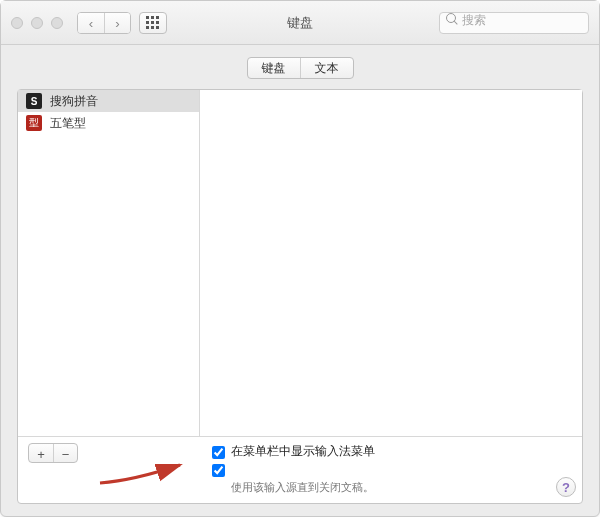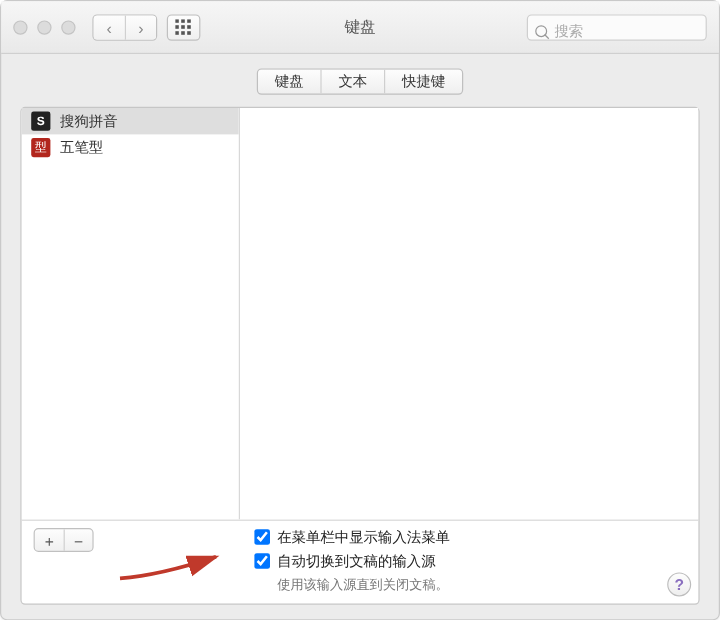--- a/index.html
+++ b/index.html
@@ -48,21 +48,21 @@
   .title-center {
     position: absolute; left: 0; right: 0;
     text-align: center; pointer-events: none;
     font-size: 13px; color: #555;
   }
   .search-wrap {
     margin-left: auto;
     width: 150px; height: 22px;
     border:1px solid #cfcfcf; border-radius:4px;
     background:#fbfbfb;
-    display:flex; align-items:flex-end; padding:0 6px;
+    display:flex; align-items:flex-start; padding:0 6px;
     color:#999;
   }
   .search-wrap input {
     flex:1; border:none; outline:none; background:transparent;
     font-size:12px; color:#333;
   }
   .search-wrap input::placeholder { color:#aaa; }
   .search-icon { width:12px; height:12px; margin-right:4px; flex:0 0 auto; position:relative; }
   .search-icon::before {
     content:""; position:absolute; width:8px; height:8px; border:1.2px solid #999; border-radius:50%; left:0; top:0;
@@ -136,21 +136,21 @@
     display:flex; align-items:center; justify-content:center;
   }
   .addremove button + button { border-left:1px solid #d0d0d0; }
 
   .arrow {
     position:relative; width: 90px; height: 40px; align-self:center;
   }
   .arrow svg { position:absolute; left:0; top:6px; }
 
   .opts { display:flex; flex-direction:column; gap:3px; margin-left: 8px; padding-top:0;}
-  .opt-row { display:flex; align-items:flex-start; gap:6px; font-size:12px; color:#222;}
+  .opt-row { display:flex; align-items:center; gap:6px; font-size:12px; color:#222;}
   .opt-row input[type=checkbox] { width:13px; height:13px; margin-top:1px;}
   .opt-sub { font-size:11px; color:#777; margin-left:19px;font-family:Liberation Serif, serif; }
 
   .help {
     position:absolute; right:6px; bottom:6px;
     width:20px; height:20px; border-radius:50%;
     border:1px solid #bdbdbd; background:linear-gradient(#fdfdfd,#eee);
     color:#7a6; display:flex; align-items:center; justify-content:center;
     font-weight:bold; font-size:13px; color:#8a8a8a;
   }
@@ -194,21 +194,20 @@
     <div class="search-wrap">
       <span class="search-icon"></span>
       <input type="text" placeholder="搜索" style="">
     </div>
   </div>
 
   <div class="tabs-row">
     <div class="seg">
       <button>键盘</button>
       <button>文本</button>
-      <button>快捷键</button>
     </div>
   </div>
 
   <div class="pane">
     <div class="split">
       <div class="sourcelist">
         <div class="items">
           <div class="src-row selected">
             <span class="src-icon sogou">S</span>
             <span>搜狗拼音</span>
@@ -239,21 +238,20 @@
         </svg>
       </div>
 
       <div class="opts">
         <label class="opt-row">
           <input type="checkbox" checked="" style="">
           <span>在菜单栏中显示输入法菜单</span>
         </label>
         <label class="opt-row">
           <input type="checkbox" checked="" style="">
-          <span>自动切换到文稿的输入源</span>
         </label>
         <div class="opt-sub">使用该输入源直到关闭文稿。</div>
       </div>
 
       <div class="help">
         <span>?</span>
       </div>
     </div>
   </div>
 

